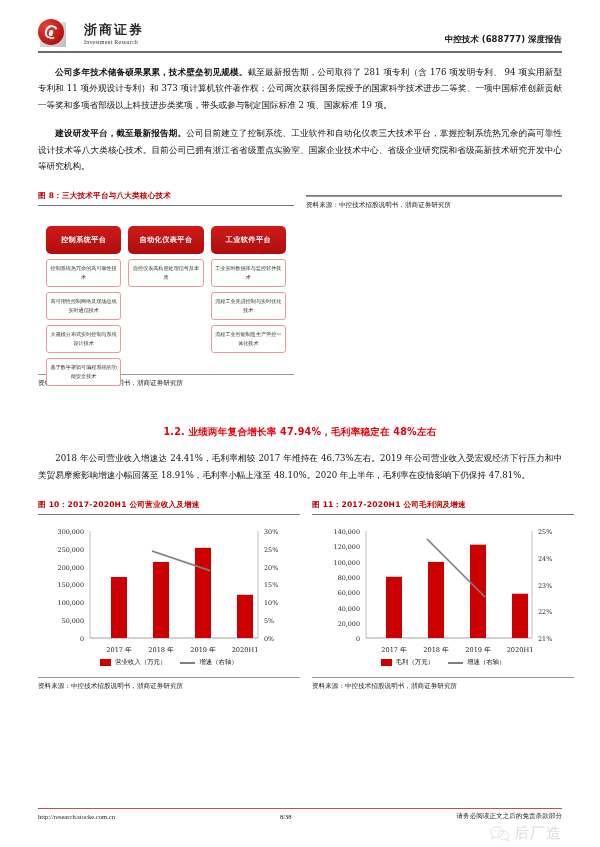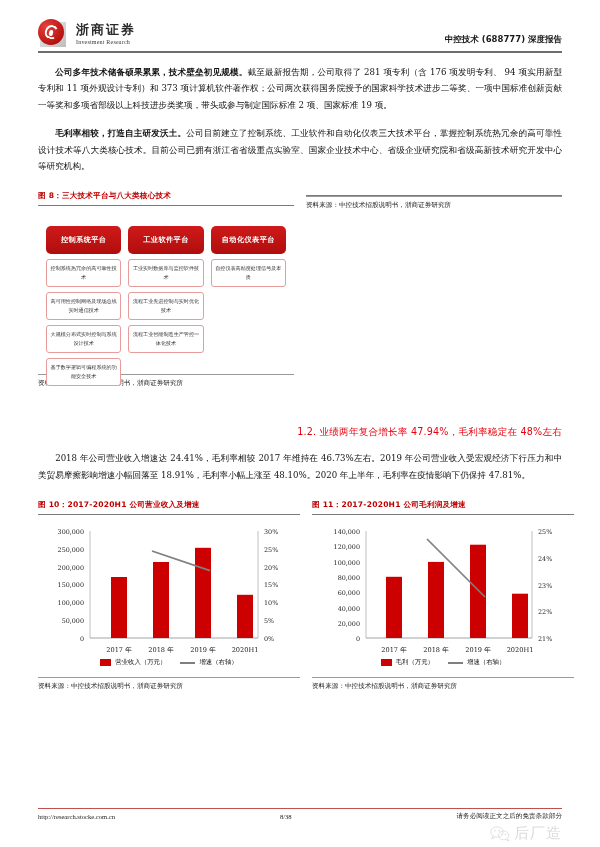--- a/index.html
+++ b/index.html
@@ -9,21 +9,21 @@
     font-family: "Liberation Serif", "DejaVu Serif", serif;
     color: #1a1a1a;
     position: relative;
     overflow: hidden;
   }
   .page { width: 600px; height: 847px; padding: 0 38px; position: relative; }
 
   
   .header { display: flex; align-items: center; justify-content: space-between;
             padding-top: 20px; height: 48px; }
-  .brand { display: flex; align-items: center; gap: 8px; }
+  .brand { display: flex; align-items: center; gap: 16px; }
   .logo-mark { width: 30px; height: 30px; position: relative; }
   .logo-mark .sq { position: absolute; left: 2px; top: 3px; width: 26px; height: 25px;
                    background: linear-gradient(135deg,#f0f0f0,#bdbdbd); }
   .logo-mark .circ { position: absolute; left: 0px; top: 0px; width: 26px; height: 26px;
                      border-radius: 50%;
                      background: radial-gradient(circle at 32% 30%, #e8403a, #b3100f 75%); }
   .logo-mark .swirl { position: absolute; left: 7px; top: 6px; width: 13px; height: 14px;
                       border: 2.4px solid #fff; border-radius: 50% 50% 45% 45%;
                       border-right-color: transparent; transform: rotate(18deg); }
   .logo-mark .dot { position: absolute; left: 11px; top: 11px; width: 4px; height: 6px;
@@ -74,22 +74,22 @@
   .chart { position: relative; height: 138px; }
   .chart svg { display: block; }
   .legend { display: flex; justify-content: center; gap: 14px; align-items: flex-start;
             margin-top: 1px; }
   .legend-item { display: flex; align-items: center; gap: 4px;
                  font-family: "DejaVu Serif", serif; font-size: 6.4px; color: #111; }
   .sw-bar { width: 11px; height: 7px; background: #cc0000; }
   .sw-line { width: 15px; height: 2px; background: #7f7f7f; }
 
   
-  .sect-head { font-family: "DejaVu Sans", sans-serif; font-size: 9.6px; font-weight: normal;
-               color: #e8000d; text-align: right; margin-top: 38px; letter-spacing: .2px; }
+  .sect-head { font-family: "DejaVu Sans", sans-serif; font-size: 9.6px; font-weight: bold;
+               color: #e8000d; text-align: center; margin-top: 38px; letter-spacing: .2px; }
 
   
   .footer { position: absolute; left: 38px; right: 38px; bottom: 26px; }
   .footer-rule { height: 1.1px; background: #c0504d; }
   .footer-row { display: flex; justify-content: space-between; align-items: center;
                 margin-top: 3px; }
   .f-url { font-family: "Liberation Serif", serif; font-size: 6.6px; color: #222; }
   .f-page { font-family: "Liberation Serif", serif; font-size: 6.6px; color: #222; }
   .f-note { font-family: "DejaVu Serif", serif; font-size: 6.6px; color: #222; }
   .watermark { position: absolute; right: 0px; bottom: -22px; display: flex;
@@ -117,49 +117,49 @@
     </div>
     <div class="header-right">中控技术 (688777) 深度报告</div>
   </div>
   <div class="header-rule"></div>
 
   <div class="para">
     <b>公司多年技术储备硕果累累，技术壁垒初见规模。</b><span>截至最新报告期，公司取得了 281 项专利（含 176 项发明专利、 94 项实用新型专利和 11 项外观设计专利）和 373 项计算机软件著作权；公司两次获得国务院授予的国家科学技术进步二等奖、一项中国标准创新贡献一等奖和多项省部级以上科技进步类奖项，带头或参与制定国际标准 2 项、国家标准 19 项。</span>
   </div>
 
   <div class="para">
-    <b>毛利率相较，打造自主研发沃土。</b><span>公司目前建立了控制系统、工业软件和自动化仪表三大技术平台，掌握控制系统热冗余的高可靠性设计技术等八大类核心技术。目前公司已拥有浙江省省级重点实验室、国家企业技术中心、省级企业研究院和省级高新技术研究开发中心等研究机构。</span>
+    <b>建设研发平台，截至最新报告期。</b><span>公司目前建立了控制系统、工业软件和自动化仪表三大技术平台，掌握控制系统热冗余的高可靠性设计技术等八大类核心技术。目前公司已拥有浙江省省级重点实验室、国家企业技术中心、省级企业研究院和省级高新技术研究开发中心等研究机构。</span>
   </div>
 
   <div class="fig-row">
 
     <div class="fig">
       <div class="fig-title">图 8：三大技术平台与八大类核心技术</div>
       <div class="fig-rule"></div>
       <div class="fig-body">
         <div class="plat-wrap">
 
           <div class="plat-col">
             <div class="plat-head">控制系统平台</div>
             <div class="plat-item">控制系统热冗余的高可靠性技术</div>
             <div class="plat-item">高可用性控制网络及现场总线实时通信技术</div>
             <div class="plat-item">大规模分布式实时控制与系统设计技术</div>
             <div class="plat-item">基于数字逻辑可编程系统的功能安全技术</div>
           </div>
 
           <div class="plat-col">
+            <div class="plat-head">自动化仪表平台</div>
+            <div class="plat-item">自控仪表高精度处理信号及本质</div>
+          </div>
+
+          <div class="plat-col">
             <div class="plat-head">工业软件平台</div>
             <div class="plat-item">工业实时数据库与监控软件技术</div>
             <div class="plat-item">流程工业先进控制与实时优化技术</div>
             <div class="plat-item">流程工业智能制造生产管控一体化技术</div>
-          </div>
-
-          <div class="plat-col">
-            <div class="plat-head">自动化仪表平台</div>
-            <div class="plat-item">自控仪表高精度处理信号及本质</div>
           </div>
 
         </div>
       </div>
       <div class="fig-rule-b"></div>
       <div class="fig-src">资料来源：中控技术招股说明书，浙商证券研究所</div>
     </div>
 
     <div class="fig">
       <div class="fig-rule"></div>

